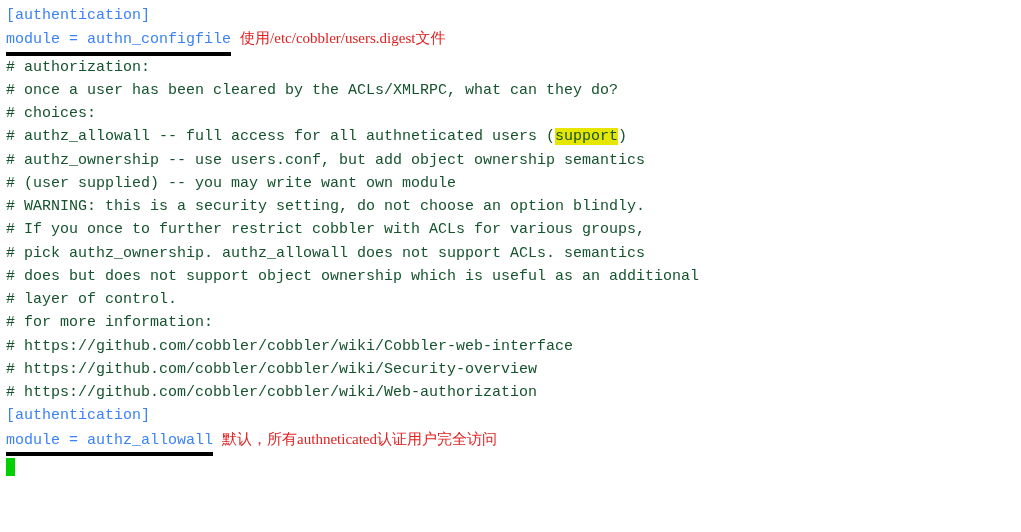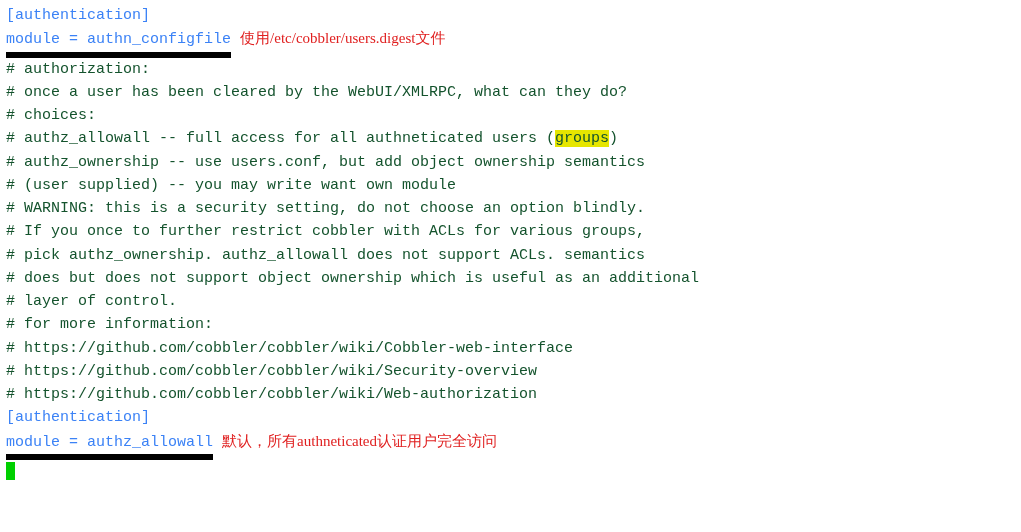--- a/index.html
+++ b/index.html
@@ -12,21 +12,21 @@
     background: #fff;
     white-space: nowrap;
   }
   .line {
     display: block;
   }
   .blue { color: #14532d; }
   .black { color: #3b82f6; }
   .redanno { color: #e02020; font-family: SimSun, "Songti SC", serif; margin-top: 16px; }
   .underline-red {
-    border-bottom: 6px solid #000000;
+    border-bottom: 4px solid #000000;
     display: inline-block;
   }
   .hl {
     background: #e6e600;
   }
   .cursor {
     display: inline-block;
     width: 9px;
     height: 18px;
     background: #00d000;
@@ -36,24 +36,24 @@
 </head>
 <body>
 
 <span class="line black">[authentication]</span>
 <span class="line">
   <span class="black underline-red">module = authn_configfile </span>
   <span class="redanno">使用/etc/cobbler/users.digest文件</span>
 </span>
 <span class="line"> </span>
 <span class="line blue"># authorization:</span>
-<span class="line blue"># once a user has been cleared by the WebUI/XMLRPC, what can they do?</span>
+<span class="line blue"># once a user has been cleared by the ACLs/XMLRPC, what can they do?</span>
 <span class="line blue"># choices:</span>
 <span class="line blue">
-  <span>#    authz_allowall   -- full access for all authneticated users (</span><span class="hl">groups</span><span>)</span>
+  <span>#    authz_allowall   -- full access for all authneticated users (</span><span class="hl">support</span><span>)</span>
 </span>
 <span class="line blue">#    authz_ownership  -- use users.conf, but add object ownership semantics</span>
 <span class="line blue">#    (user supplied)  -- you may write want own module</span>
 <span class="line blue"># WARNING: this is a security setting, do not choose an option blindly.</span>
 <span class="line blue"># If you once to further restrict cobbler with ACLs for various groups,</span>
 <span class="line blue"># pick authz_ownership.  authz_allowall does not support ACLs.  semantics</span>
 <span class="line blue"># does but does not support object ownership which is useful as an additional</span>
 <span class="line blue"># layer of control.</span>
 <span class="line"> </span>
 <span class="line blue"># for more information:</span>

